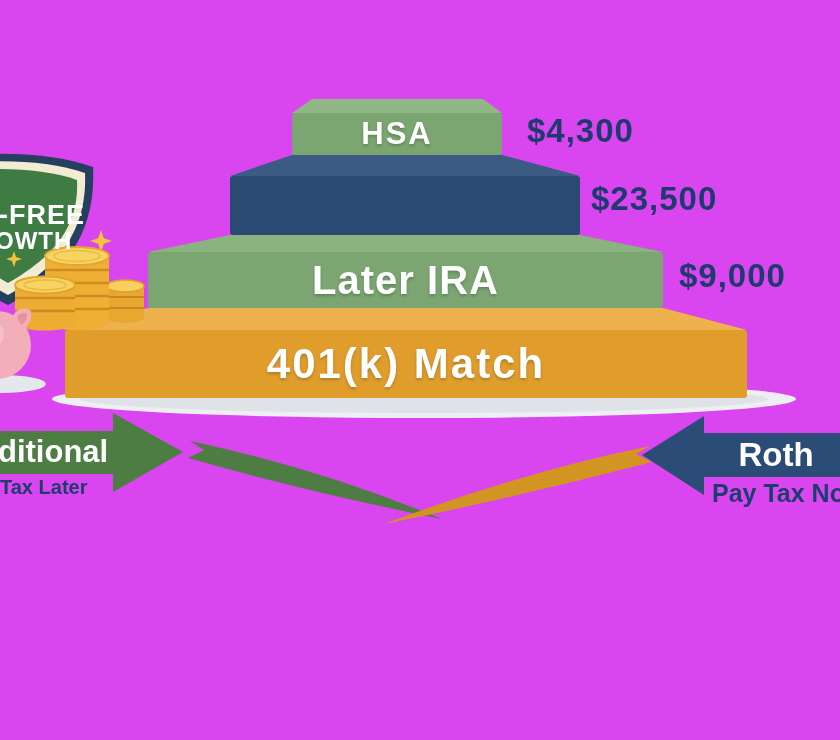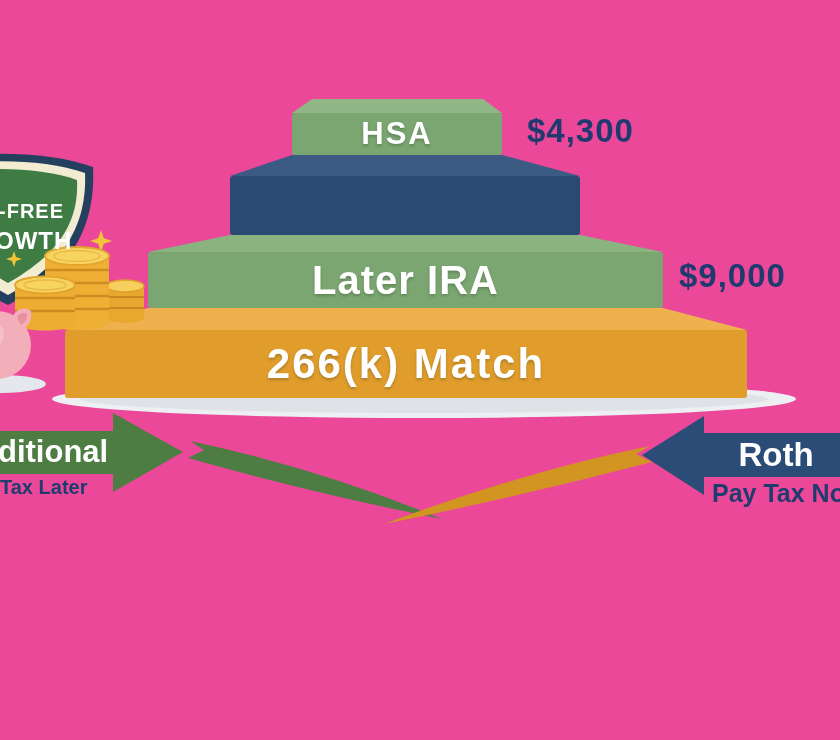--- a/index.html
+++ b/index.html
@@ -1,35 +1,35 @@
 <!DOCTYPE html>
 <html><head>
 <meta charset="utf-8">
 <style>
   html,body{margin:0;padding:0;background:#fff;}
   .stage{
-    position:relative;width:840px;height:740px;background:#ec4899;
+    position:relative;width:840px;height:740px;background:#d946ef;
     overflow:hidden;font-family:"Liberation Sans","DejaVu Sans",sans-serif;
   }
   .scene{position:absolute;left:0;top:0;}
   .txt{position:absolute;font-weight:bold;white-space:nowrap;}
   .block-label{
     display:flex;align-items:center;justify-content:center;text-align:center;
     color:#FFFFFF;text-shadow:0 2px 3px rgba(30,50,30,.28);
   }
   .lbl-hsa{left:292px;top:113px;width:210px;height:42px;font-size:31px;letter-spacing:2px;}
   .lbl-max{left:230px;top:176px;width:350px;height:59px;font-size:34px;letter-spacing:2px;}
   .lbl-roth{left:148px;top:252px;width:515px;height:56px;font-size:40px;letter-spacing:1px;}
   .lbl-match{left:65px;top:330px;width:682px;height:68px;font-size:42px;letter-spacing:2px;}
   .value{color:#1E3A6E;font-size:33px;letter-spacing:1px;}
   .val-hsa{left:527px;top:112px;}
   .val-max{left:591px;top:180px;}
   .val-roth{left:679px;top:257px;}
   .badge-line{color:#FFFFFF;}
-  .badge-1{left:-1px;top:200px;font-size:20px;letter-spacing:1px;}
+  .badge-1{left:-1px;top:200px;font-size:27px;letter-spacing:1px;}
   .badge-2{left:-5px;top:227px;font-size:24px;letter-spacing:1px;}
   .arrow-title{color:#FFFFFF;}
   .at-left{left:-2px;top:434px;font-size:31px;}
   .at-right{left:704px;top:433px;width:144px;height:44px;display:flex;align-items:center;justify-content:center;font-size:33px;}
   .arrow-sub{color:#1F3C6E;}
   .as-left{left:0px;top:476px;font-size:20px;}
   .as-right{left:712px;top:479px;font-size:25px;}
 </style>
 </head>
 <body>
@@ -113,25 +113,26 @@
       <polygon points="704,416 704,495 642,455" fill="#2B4C77"></polygon>
     </g>
 
     <path d="M 190 441 Q 318 468 442 519 Q 308 492 188 458 L 204 450 Z" fill="#4E7D44"></path>
     <path d="M 650 446 Q 522 472 384 524 Q 518 497 652 462 L 636 454 Z" fill="#D29522"></path>
   </svg>
 
   <div class="txt block-label lbl-hsa">HSA</div>
   <div class="txt value val-hsa">$4,300</div>
 
+  <div class="txt value val-max">$23,500</div>
 
   <div class="txt block-label lbl-roth">Later IRA</div>
   <div class="txt value val-roth">$9,000</div>
 
-  <div class="txt block-label lbl-match">266(k) Match</div>
+  <div class="txt block-label lbl-match">401(k) Match</div>
 
   <div class="txt badge-line badge-1">-FREE</div>
   <div class="txt badge-line badge-2">OWTH</div>
 
   <div class="txt arrow-title at-left">ditional</div>
   <div class="txt arrow-sub as-left">Tax Later</div>
 
   <div class="txt arrow-title at-right">Roth</div>
   <div class="txt arrow-sub as-right">Pay Tax Now</div>
 

